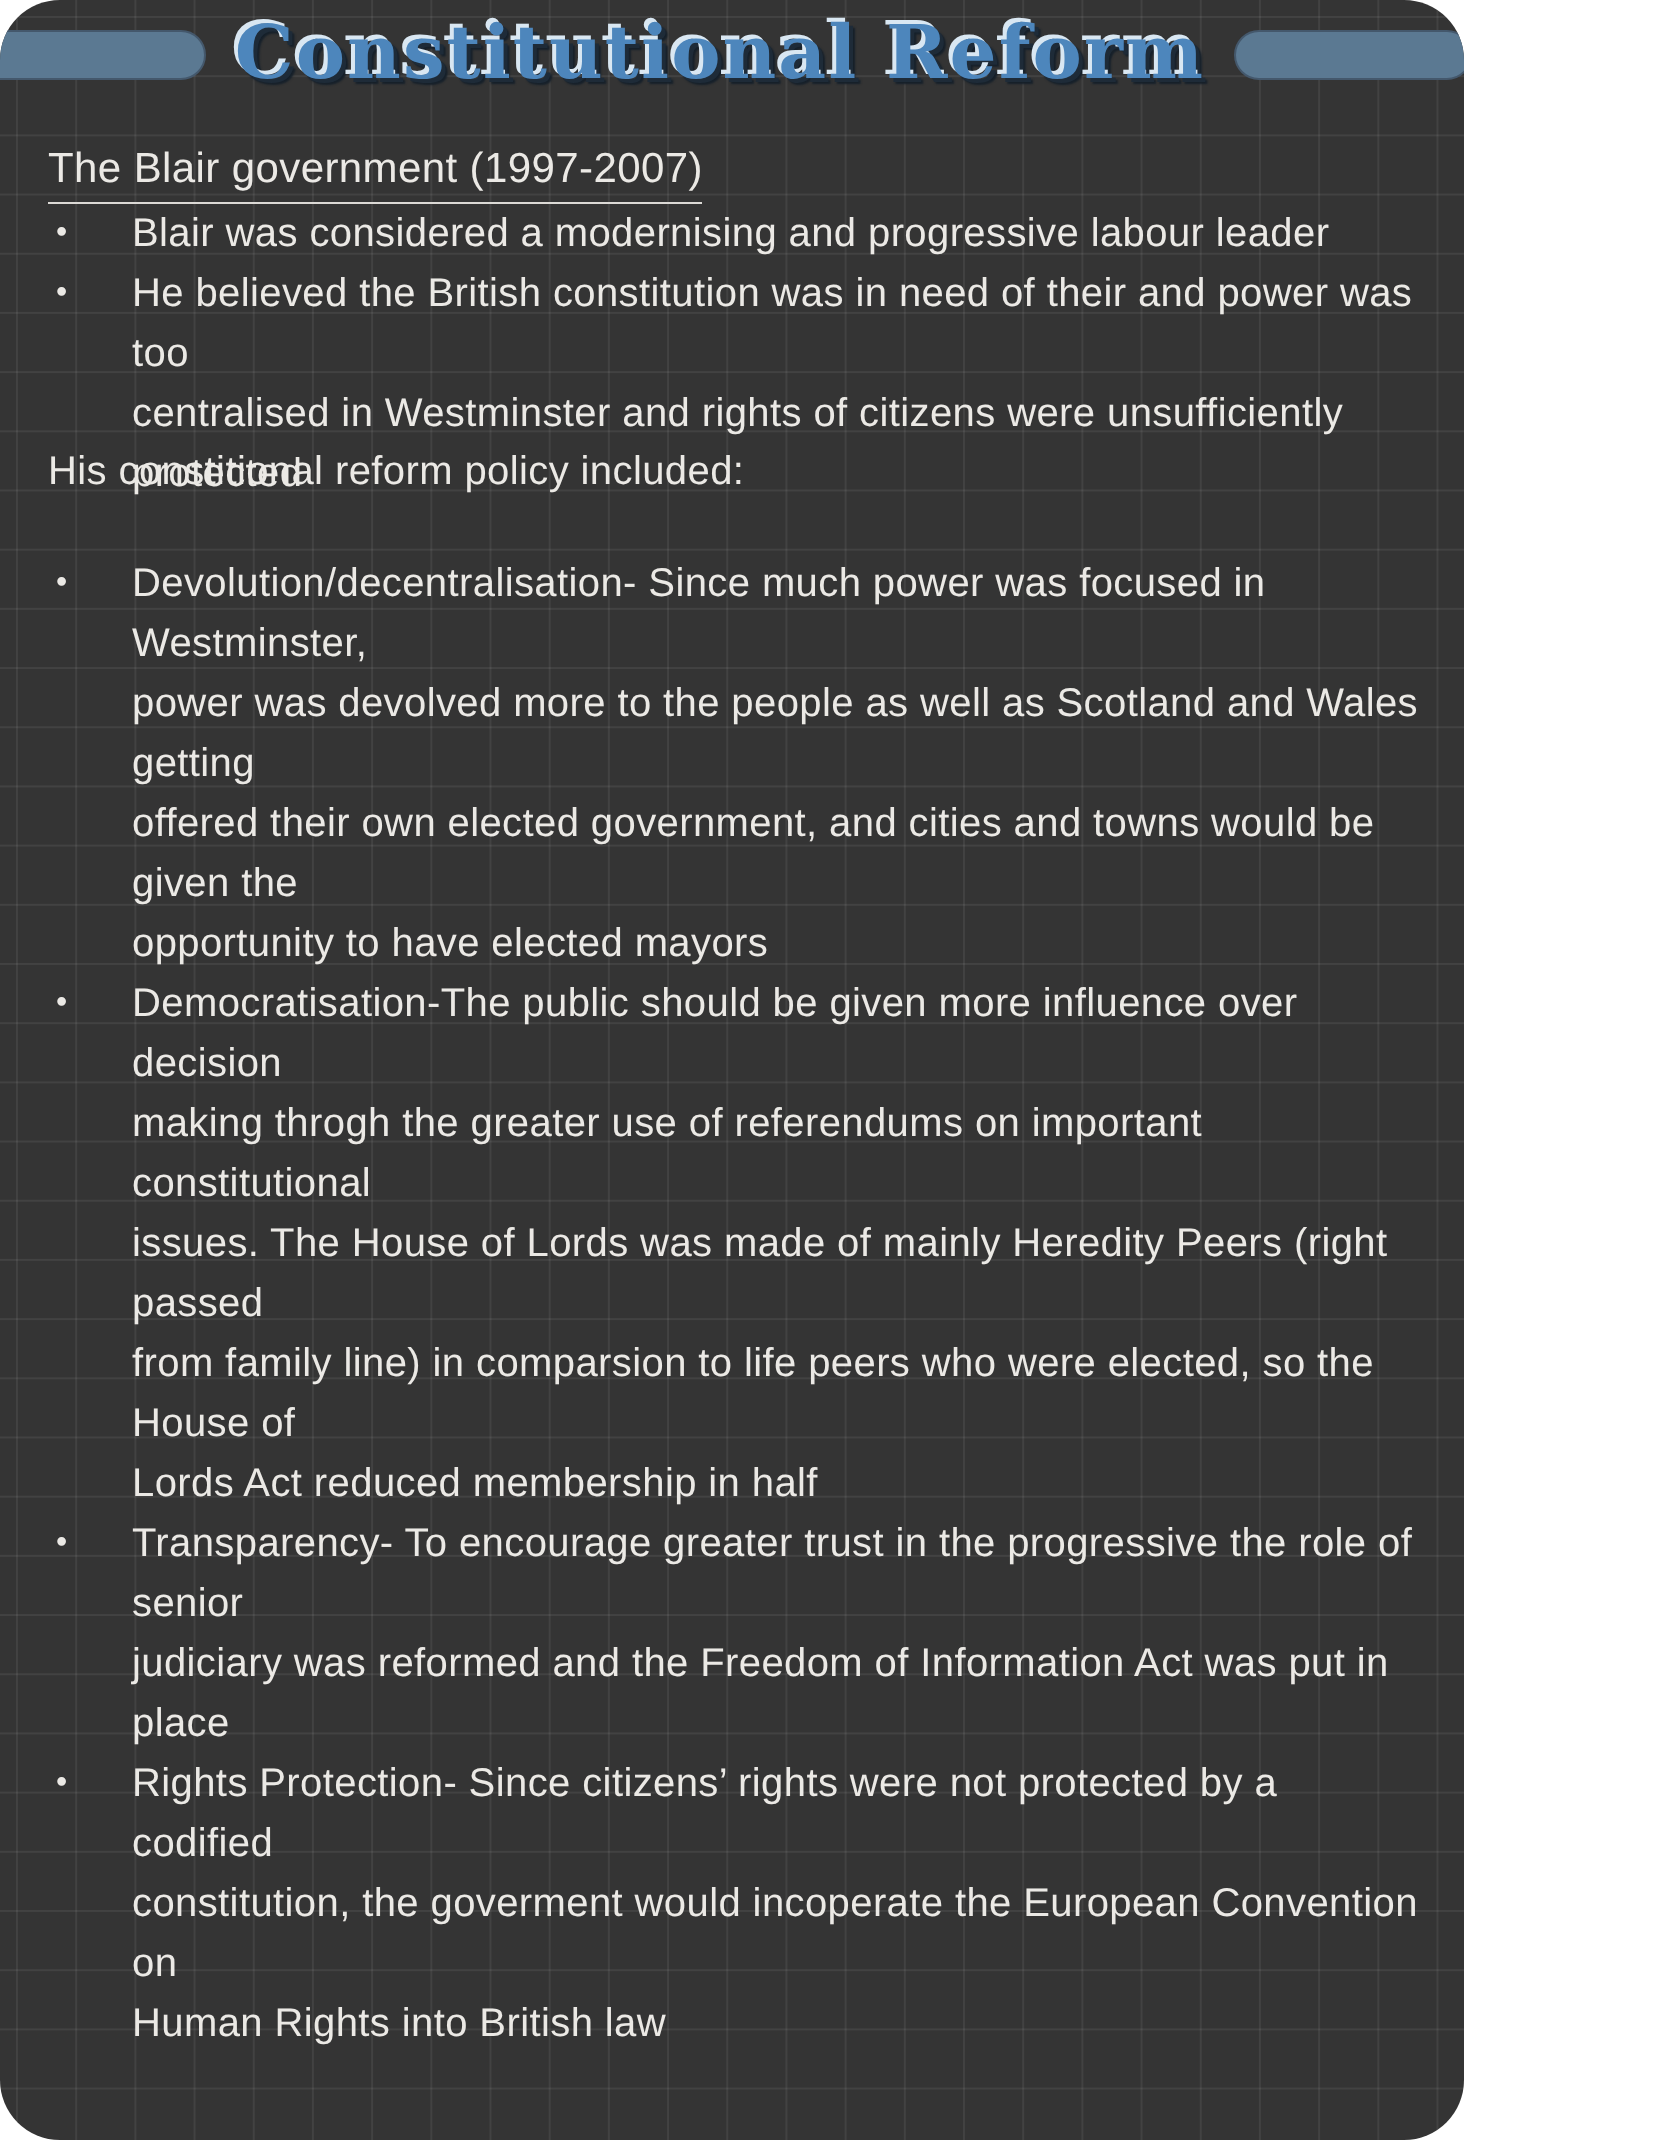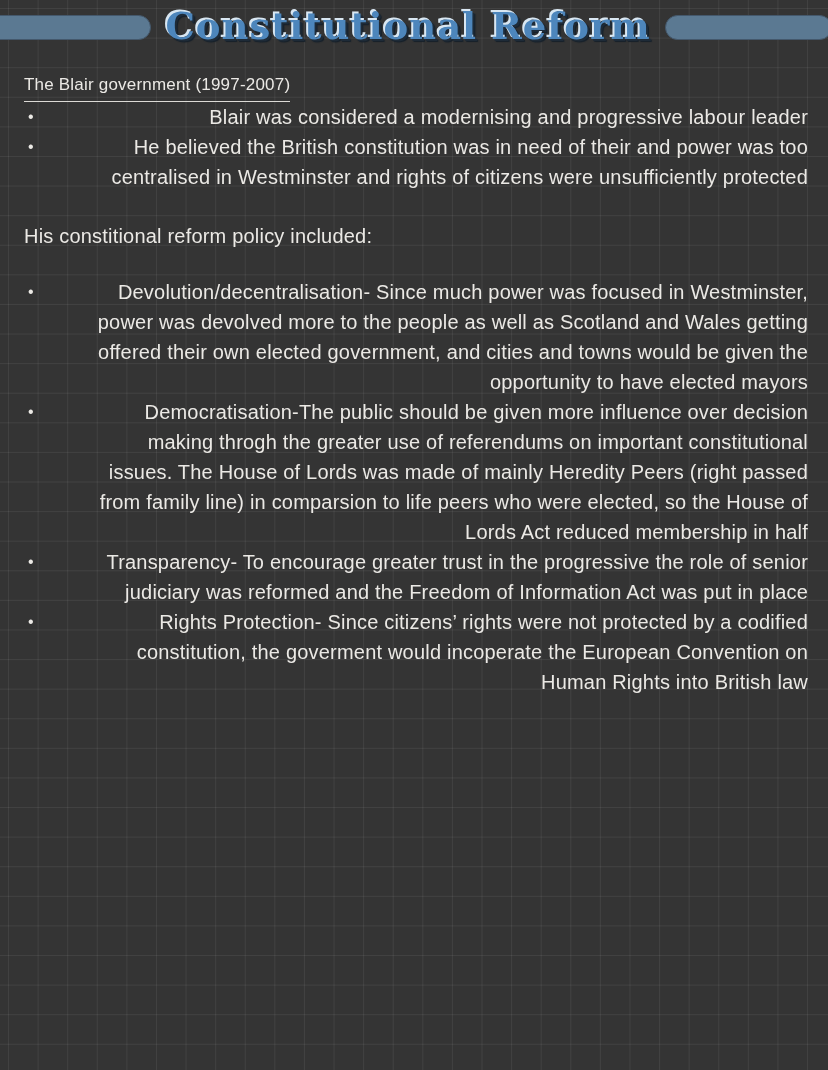--- a/index.html
+++ b/index.html
@@ -3,28 +3,29 @@
 <meta charset="utf-8">
 <style>
   html, body { margin: 0; padding: 0; }
   body {
     width: 828px; height: 1070px;
     font-family: "Liberation Sans", sans-serif;
     overflow: hidden;
   }
   .page {
     position: relative;
-    width: 828px; height: 1070px;
+    width: 732px; height: 1070px;
     background-color: #343434;
     background-image:
       linear-gradient(to right, rgba(255,255,255,0.065) 1px, transparent 1px),
       linear-gradient(to bottom, rgba(255,255,255,0.065) 1px, transparent 1px);
     background-size: 29.6px 29.6px;
     background-position: 8px 8px;
     overflow: hidden;
+    border-radius: 30px;
   }
 
   
   .header {
     position: absolute;
     top: 0; left: 0; right: 0;
     height: 52px;
     display: flex;
     align-items: center;
   }
@@ -56,21 +57,21 @@
   
   .note-text {
     color: #ebe9e5;
     font-size: 20px;
     line-height: 30px;
     letter-spacing: 0.2px;
   }
   .heading {
     position: absolute;
     top: 70px; left: 24px;
-    font-size: 17px;
+    font-size: 21px;
   }
   .heading .underlined {
     display: inline-block;
     border-bottom: 1.5px solid #dcdad6;
     padding-bottom: 1px;
   }
   .bullet-group { position: absolute; left: 24px; right: 20px; }
   .bullets-1 { top: 102px; }
   .intro     { position: absolute; top: 221px; left: 24px; }
   .bullets-2 { top: 277px; }
@@ -80,21 +81,20 @@
     flex: 0 0 38px;
     text-align: left;
     padding-left: 4px;
     font-size: 16px;
     line-height: 30px;
     color: #ebe9e5;
   }
   .bullet-text {
     flex: 1 1 auto;
     white-space: pre-line;
-    text-align: right;
   }
 </style>
 </head>
 <body>
 
 <div class="page">
 
   <div class="header">
     <div class="pill left"></div>
     <div class="title">Constitutional Reform</div>

